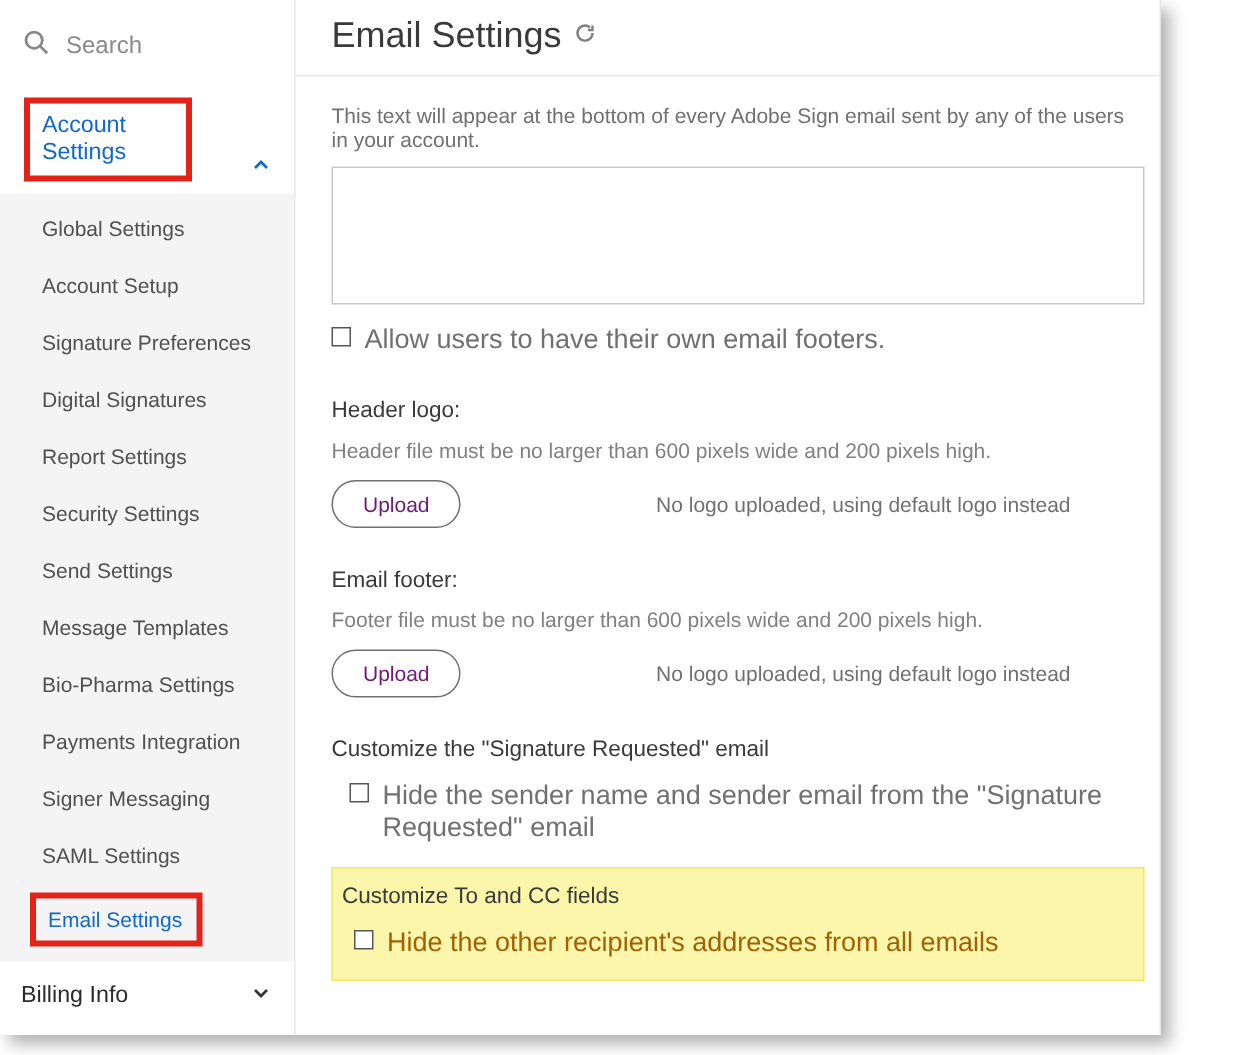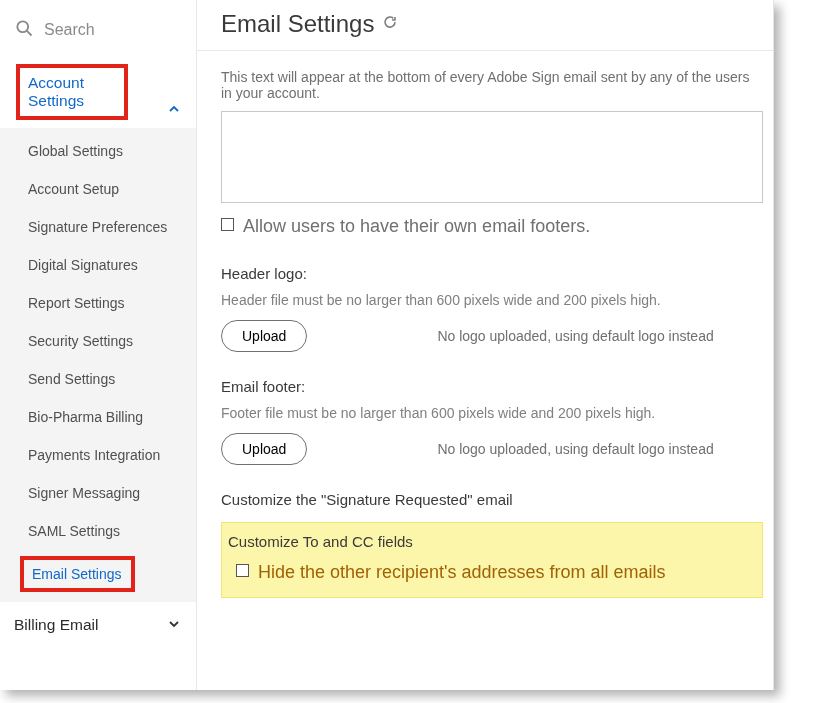--- a/index.html
+++ b/index.html
@@ -144,21 +144,21 @@
       align-items: center;
       gap: 130px;
       margin-bottom: 6px;
     }
     .pill-btn {
       border: 1.5px solid #707070;
       background: #fff;
       border-radius: 18px;
       padding: 7px 20px;
       font-size: 14px;
-      color: #000000;
+      color: #701a75;
       cursor: pointer;
     }
     .upload-status { color: #707070; font-size: 14px; }
 
     .highlight-block {
       background: #fbf6a9;
       border: 1px solid #f0e670;
       margin-top: 14px;
       padding: 10px 0 12px 0;
     }
@@ -201,33 +201,34 @@
     </div>
 
     <div class="subitems">
       <div class="sub-link">Global Settings</div>
       <div class="sub-link">Account Setup</div>
       <div class="sub-link">Signature Preferences</div>
       <div class="sub-link">Digital Signatures</div>
       <div class="sub-link">Report Settings</div>
       <div class="sub-link">Security Settings</div>
       <div class="sub-link">Send Settings</div>
-      <div class="sub-link">Bio-Pharma Billing</div>
+      <div class="sub-link">Message Templates</div>
+      <div class="sub-link">Bio-Pharma Settings</div>
       <div class="sub-link">Payments Integration</div>
       <div class="sub-link">Signer Messaging</div>
       <div class="sub-link">SAML Settings</div>
       <div class="sub-link selected-wrap">
         <span class="red-box-email">
           <span class="selected" style="color:#1068c9">Email Settings</span>
         </span>
       </div>
     </div>
 
     <div class="billing-row">
-      <span>Billing Email</span>
+      <span>Billing Info</span>
       <span>
         <svg width="12" height="12" viewBox="0 0 12 12">
             <path d="M2 4 L6 8 L10 4" fill="none" stroke="#333" stroke-width="1.8"></path>
           </svg>
       </span>
     </div>
   </div>
 
   <div class="main">
     <div class="page-title-row">
@@ -257,20 +258,24 @@
       </div>
 
       <div class="sect-label">Email footer:</div>
       <div class="help-text">Footer file must be no larger than 600 pixels wide and 200 pixels high.</div>
       <div class="upload-row">
         <button class="pill-btn">Upload</button>
         <span class="upload-status">No logo uploaded, using default logo instead</span>
       </div>
 
       <div class="sect-label">Customize the "Signature Requested" email</div>
+      <div class="chk-row indent">
+        <span class="chk-box"></span>
+        <span>Hide the sender name and sender email from the "Signature Requested" email</span>
+      </div>
 
       <div class="highlight-block">
         <div class="sect-label">Customize To and CC fields</div>
         <div class="chk-row">
           <span class="chk-box"></span>
           <span>Hide the other recipient's addresses from all emails</span>
         </div>
       </div>
     </div>
   </div>

